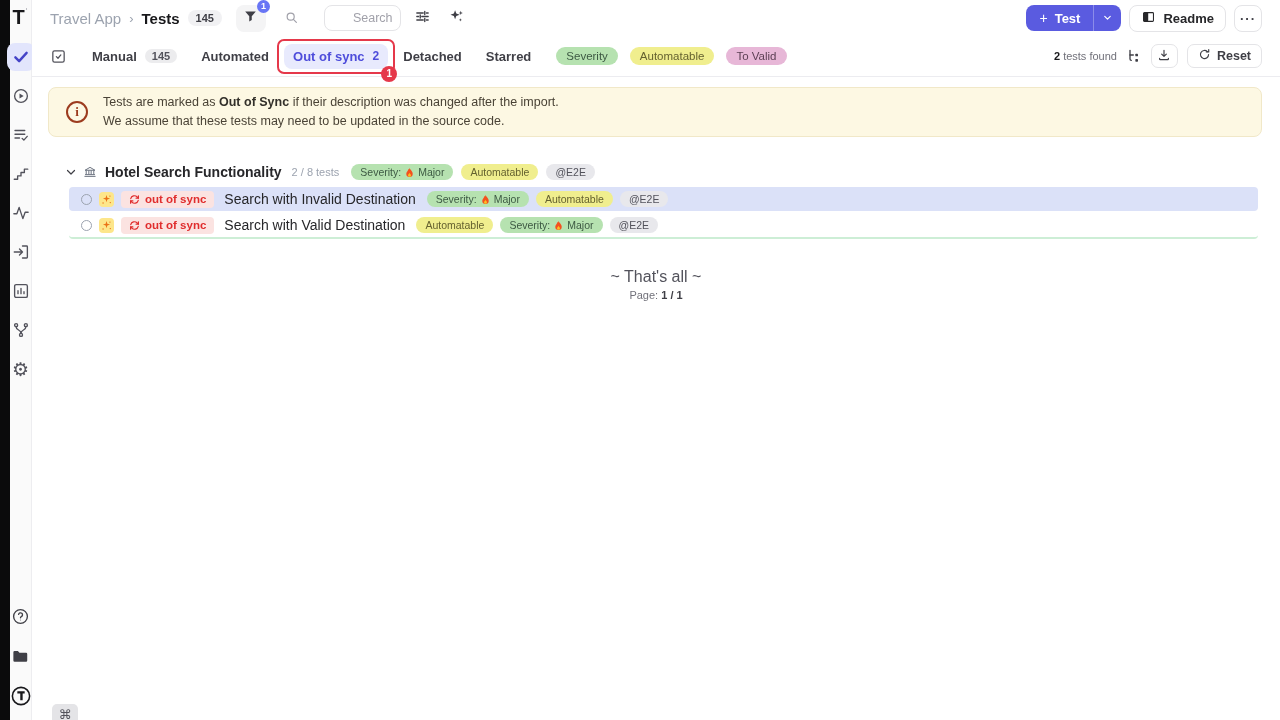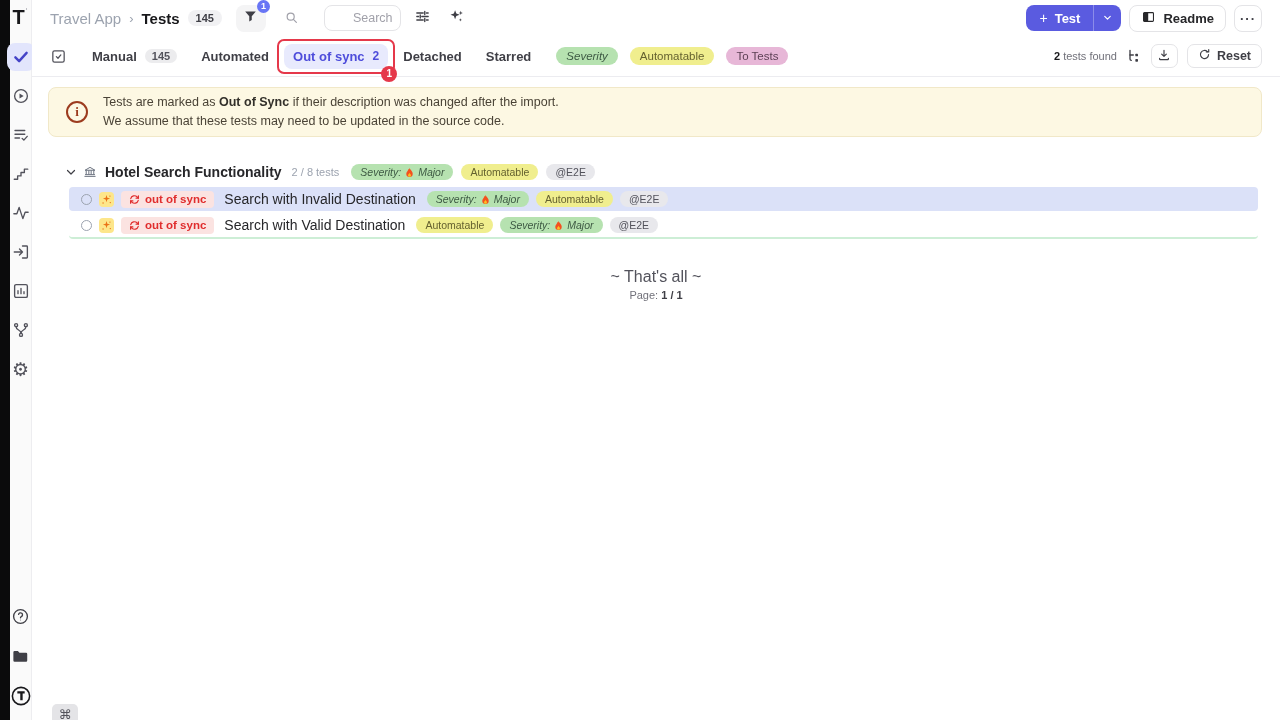--- a/index.html
+++ b/index.html
@@ -74,21 +74,21 @@
   .tab.active { background:var(--active-tab-bg,#e8eafd); color:var(--active-tab-text,#4e4ddb); }
   .tab.active .tab-count { font-size:12px; font-weight:600; }
   .anno-box { position:absolute; top:-5px; bottom:-5px; left:-7px; right:-7px;
     border:2.5px solid var(--anno,#e5384a); border-radius:7px; pointer-events:none; }
   .anno-badge { position:absolute; right:-9px; bottom:-13px; width:16px; height:16px; border-radius:50%;
     background:var(--anno,#e5384a); color:#fff; font-size:10px; font-weight:700;
     display:flex; align-items:center; justify-content:center; }
   .filter-pills { display:flex; align-items:center; gap:12px; margin-left:16px; }
   .pill { border-radius:12px; font-size:11.5px; padding:3px 10px; font-weight:500; white-space:nowrap;
     display:inline-flex; align-items:center; gap:3px; }
-  .pill-green { background:#b6e2b0; color:#3e5a44;font-style:italic; }
+  .pill-green { background:#b6e2b0; color:#3e5a44; }
   .pill-yellow { background:#f0ee8e; color:#64612f; }
   .pill-pink { background:#e7b7d7; color:#5d4055; }
   .pill-gray { background:#e8e8ec; color:#52525b; }
   .fb-right { margin-left:auto; display:flex; align-items:center; gap:9px; }
   .results { font-size:11px; color:#71717a; }
   .results b { color:#18181b; margin-right:3px; }
   .sq-btn { background:#fff; border:1px solid #e4e4e7; border-radius:7px; height:24px;
     display:flex; align-items:center; justify-content:center; cursor:pointer; font-family:inherit; }
   .dl-btn { width:27px; }
   .reset-btn { padding:0 10px; gap:6px; font-size:12.5px; font-weight:600; color:#3f3f46; }
@@ -320,21 +320,21 @@
         <div class="tab">
           <span>Detached</span>
         </div>
         <div class="tab">
           <span>Starred</span>
         </div>
       </div>
       <div class="filter-pills">
         <span class="pill pill-green">Severity</span>
         <span class="pill pill-yellow">Automatable</span>
-        <span class="pill pill-pink">To Tests</span>
+        <span class="pill pill-pink">To Valid</span>
       </div>
       <div class="fb-right">
         <span class="results"><b>2</b><span>tests found</span></span>
         <span style="display:flex;cursor:pointer;">
             <svg width="16" height="16" viewBox="0 0 24 24" fill="none" stroke="#3f3f46" stroke-width="2" stroke-linecap="round">
               <path d="M6 3.5v13a2 2 0 0 0 2 2"></path>
               <path d="M6 10.5h5"></path>
               <rect x="14" y="8.5" width="4" height="4" rx="1" fill="#3f3f46" stroke="none"></rect>
               <rect x="14" y="16.5" width="4" height="4" rx="1" fill="#3f3f46" stroke="none"></rect>
             </svg>

